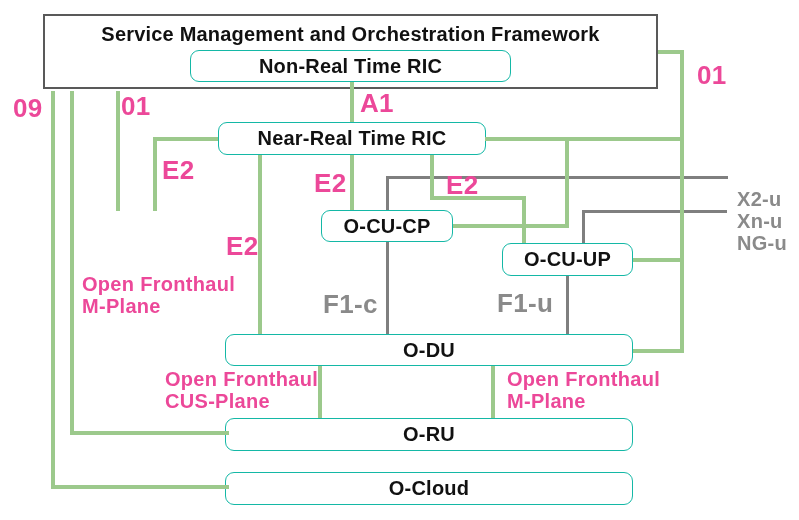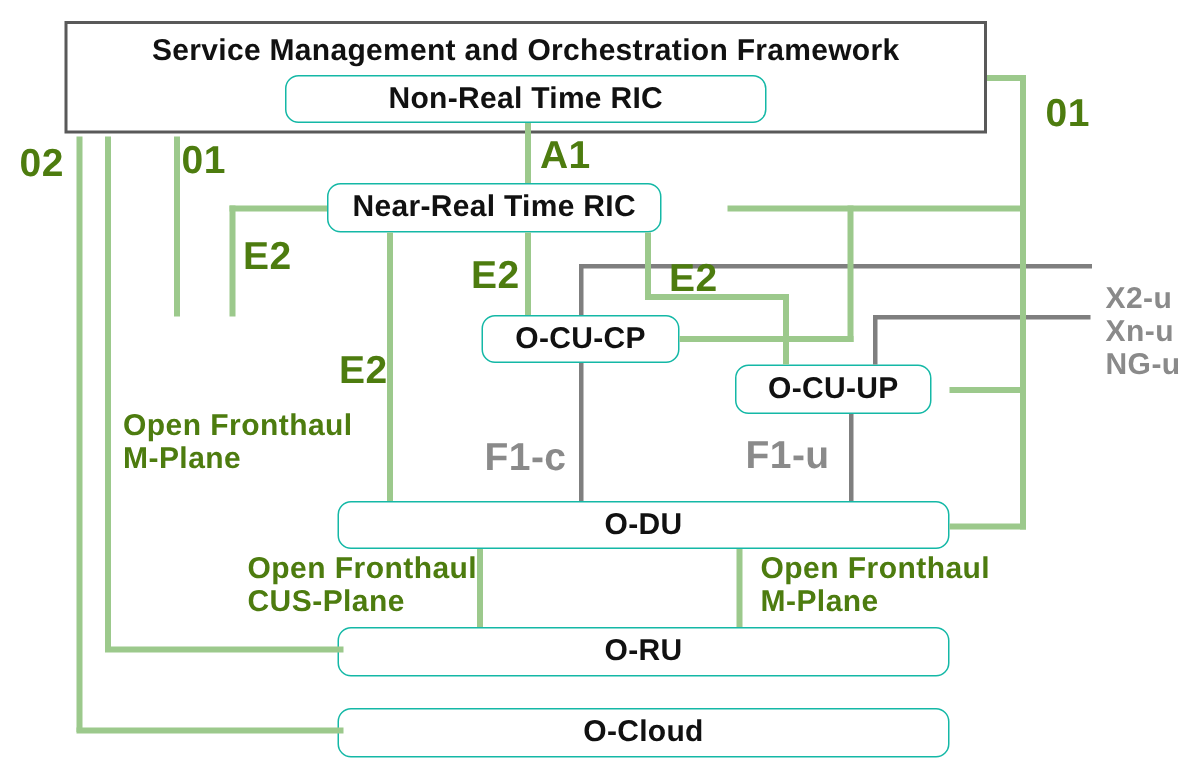--- a/index.html
+++ b/index.html
@@ -8,42 +8,42 @@
     font-family:"Liberation Sans",sans-serif;font-weight:bold;
   }
   .box{position:absolute;background:#ffffff;box-sizing:border-box;display:flex;align-items:center;justify-content:center;z-index:1;}
   .box.node{border:1px solid #14b8a6;border-radius:9px;}
   .box.frame{border:2px solid #595959;border-radius:0;align-items:flex-start;padding-top:7px;}
   .box-label{font-size:20px;color:#111111;white-space:nowrap;letter-spacing:0.2px;}
   .seg{position:absolute;}
   .seg.gray{background:#7f7f7f;z-index:2;}
   .seg.green{background:#9cc98c;z-index:3;}
   .lbl{position:absolute;z-index:4;white-space:pre-line;letter-spacing:0.3px;}
-  .lbl.green{color:#4d7c0f;}
+  .lbl.green{color:#ec4899;}
   .lbl.gray{color:#8a8a8a;}
   .lbl.lg{font-size:26px;line-height:1.0;}
   .lbl.md{font-size:20px;line-height:1.1;}
 </style>
 </head>
 <body>
 
 <div id="stage">
     <div class="box frame" style="left: 43px; top: 14px; width: 615px; height: 75px;">
       <span class="box-label">Service Management and Orchestration Framework</span>
     </div>
     <div class="box node" style="left: 190px; top: 50px; width: 321px; height: 32px;">
       <span class="box-label">Non-Real Time RIC</span>
     </div>
-    <div class="box node" style="left: 218px; top: 122px; width: 223px; height: 33px;">
+    <div class="box node" style="left: 218px; top: 122px; width: 268px; height: 33px;">
       <span class="box-label">Near-Real Time RIC</span>
     </div>
     <div class="box node" style="left: 321px; top: 210px; width: 132px; height: 32px;">
       <span class="box-label">O-CU-CP</span>
     </div>
-    <div class="box node" style="left: 490px; top: 243px; width: 131px; height: 33px;">
+    <div class="box node" style="left: 502px; top: 243px; width: 131px; height: 33px;">
       <span class="box-label">O-CU-UP</span>
     </div>
     <div class="box node" style="left: 225px; top: 334px; width: 408px; height: 32px;">
       <span class="box-label">O-DU</span>
     </div>
     <div class="box node" style="left: 225px; top: 418px; width: 408px; height: 33px;">
       <span class="box-label">O-RU</span>
     </div>
     <div class="box node" style="left: 225px; top: 472px; width: 408px; height: 33px;">
       <span class="box-label">O-Cloud</span>
@@ -69,21 +69,21 @@
     <div class="seg green" style="left: 633px; top: 349px; width: 51px; height: 4px;"></div>
     <div class="seg green" style="left: 633px; top: 258px; width: 47px; height: 4px;"></div>
     <div class="seg green" style="left: 318px; top: 366px; width: 4px; height: 52px;"></div>
     <div class="seg green" style="left: 491px; top: 366px; width: 4px; height: 52px;"></div>
     <div class="seg gray" style="left: 386px; top: 176px; width: 342px; height: 3px;"></div>
     <div class="seg gray" style="left: 386px; top: 176px; width: 3px; height: 34px;"></div>
     <div class="seg gray" style="left: 582px; top: 210px; width: 145px; height: 3px;"></div>
     <div class="seg gray" style="left: 582px; top: 210px; width: 3px; height: 33px;"></div>
     <div class="seg gray" style="left: 386px; top: 242px; width: 3px; height: 92px;"></div>
     <div class="seg gray" style="left: 566px; top: 276px; width: 3px; height: 58px;"></div>
-    <div class="lbl green lg" style="left: 13px; top: 95px;">02</div>
+    <div class="lbl green lg" style="left: 13px; top: 95px;">09</div>
     <div class="lbl green lg" style="left: 121px; top: 93px;">01</div>
     <div class="lbl green lg" style="left: 360px; top: 90px;">A1</div>
     <div class="lbl green lg" style="left: 162px; top: 157px;">E2</div>
     <div class="lbl green lg" style="left: 314px; top: 170px;">E2</div>
     <div class="lbl green lg" style="left: 446px; top: 172px;">E2</div>
     <div class="lbl green lg" style="left: 226px; top: 233px;">E2</div>
     <div class="lbl green lg" style="left: 697px; top: 62px;">01</div>
     <div class="lbl green md" style="left: 82px; top: 273px;">Open Fronthaul
 M-Plane</div>
     <div class="lbl green md" style="left: 165px; top: 368px;">Open Fronthaul

